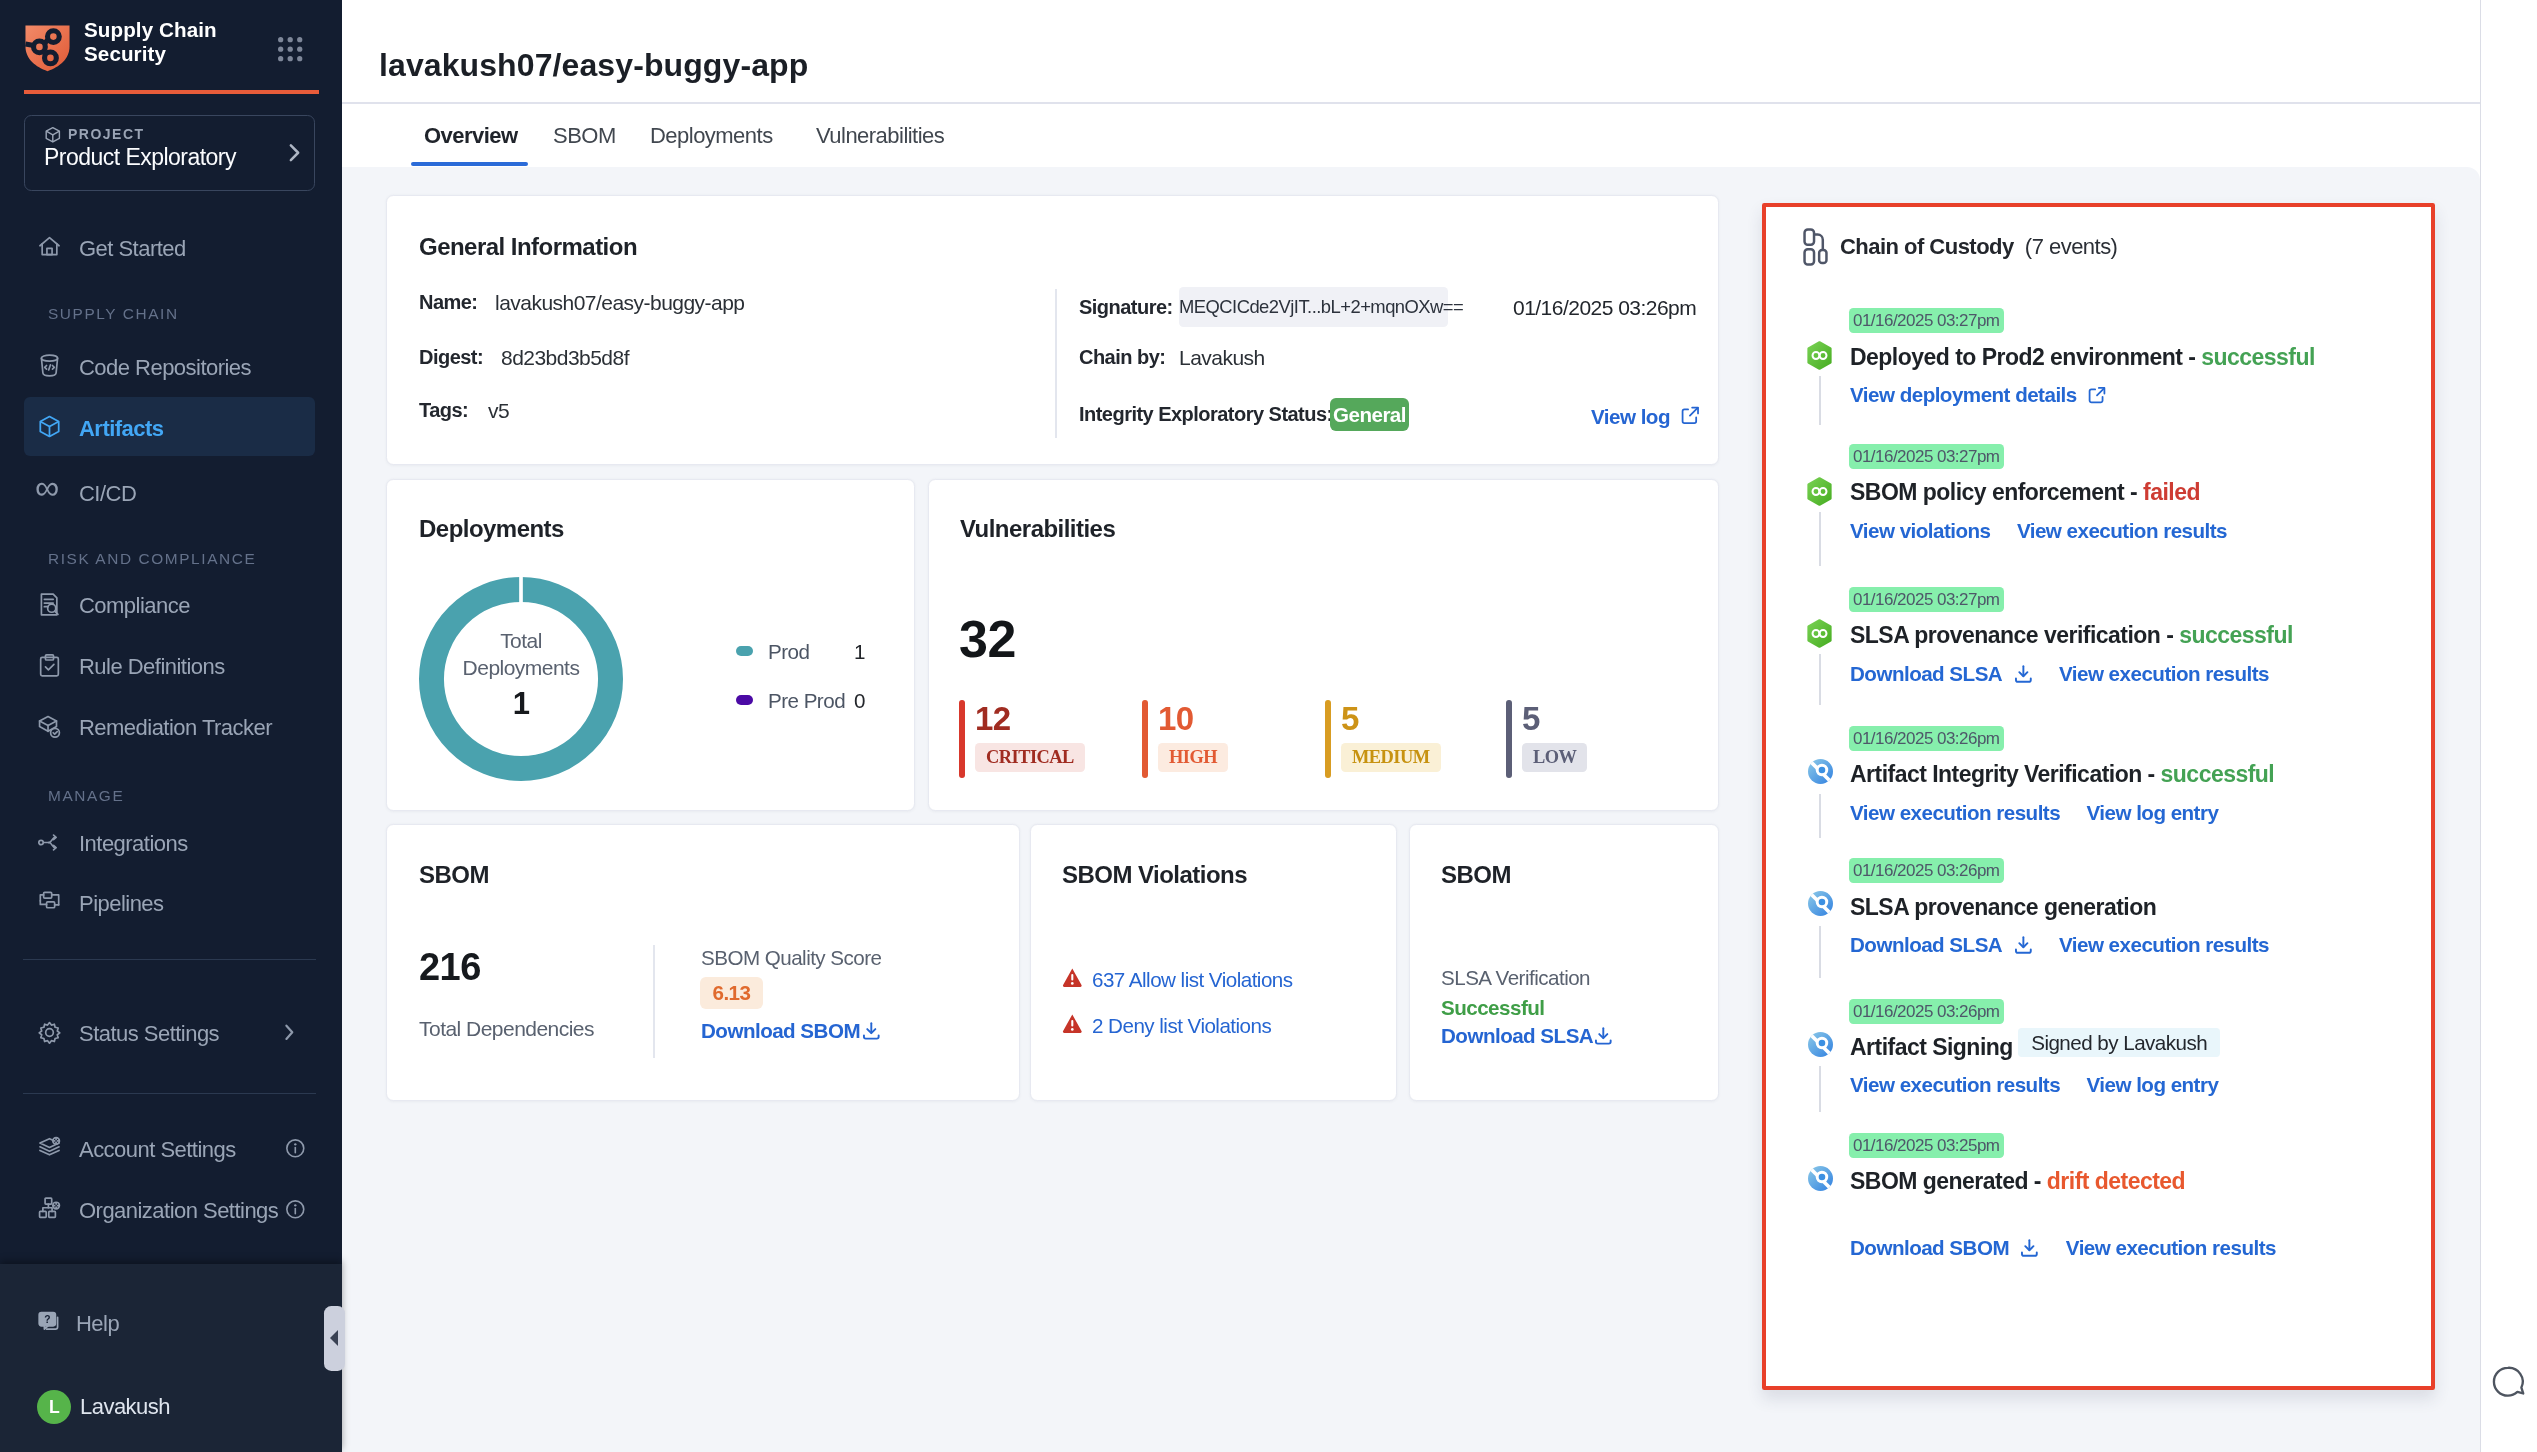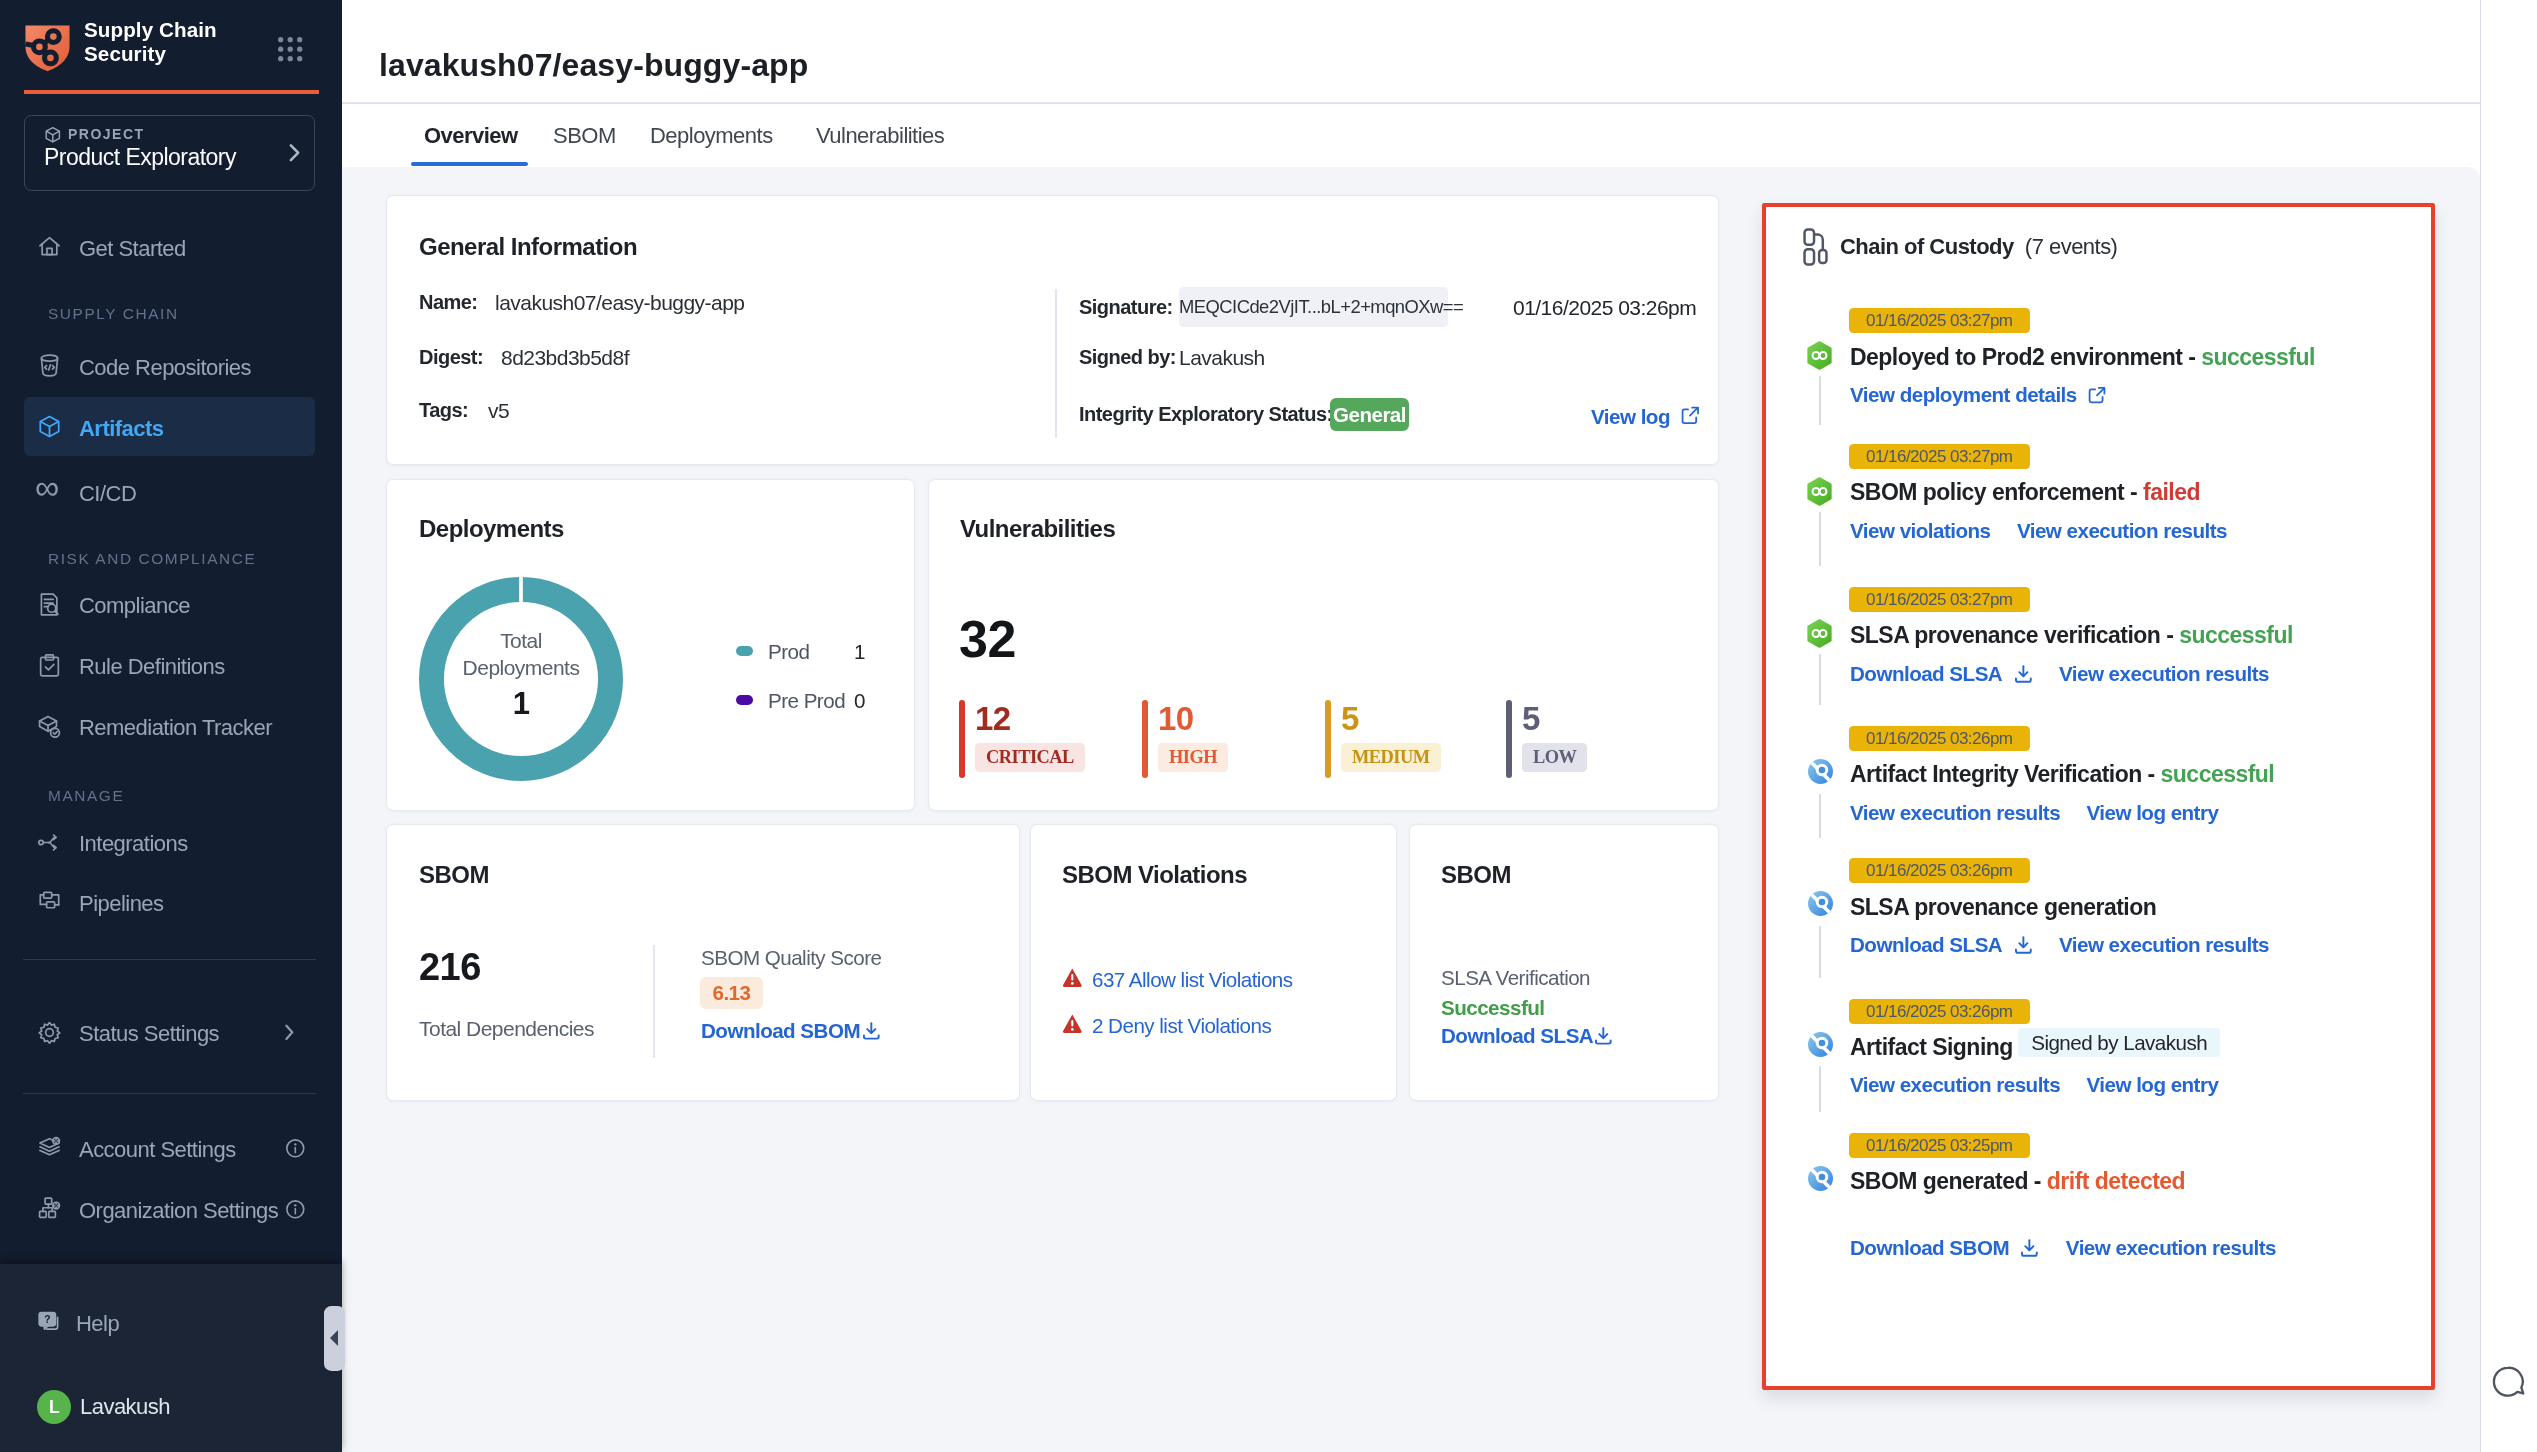--- a/index.html
+++ b/index.html
@@ -38,21 +38,21 @@
 .val { color:#2b3036; font-size:21px; }
 .grey { color:#59616f; }
 .link { color:#2565d2; font-weight:bold; }
 .rowline { position:absolute; white-space:nowrap; }
 
 
 #rightstrip { position:absolute; left:2480px; top:0; width:57px; height:1452px; background:#fff; border-left:1.5px solid #dbdde6; }
 
 
 #chainbox { position:absolute; left:1762px; top:203px; width:673px; height:1187px; background:#fff; border:4.4px solid #e8402a; border-radius:2.2px; box-shadow:0 8.8px 16px rgba(40,50,80,.12); z-index:3; }
-.datepill { position:absolute; left:1849px; height:25px; background:#eab308; border-radius:4.4px; color:#4e5769; font-size:17px; line-height:25px; padding:0 17px; z-index:4; white-space:nowrap; }
+.datepill { position:absolute; left:1849px; height:25px; background:#86efac; border-radius:4.4px; color:#4e5769; font-size:17px; line-height:25px; padding:0 4px; z-index:4; white-space:nowrap; }
 .evtitle { position:absolute; left:1850px; font-size:23px; font-weight:600; color:#1e2227; z-index:4; white-space:nowrap; }
 .evlinks { position:absolute; left:1850px; font-size:20.6px; font-weight:600; color:#2467d3; z-index:4; white-space:nowrap; }
 .evlinks .gap { display:inline-block; width:26.4px; }
 .evicon { position:absolute; z-index:4; }
 .tseg { position:absolute; left:1819px; width:1.5px; background:#d9dce4; z-index:3; }
 .ok { color:#44a254; }
 .bad { color:#ce3c33; }
 .drift { color:#e8582e; }
 .dash { color:#1e2227; font-weight:600; }
 .vstat { position:absolute; top:700px; height:78px; }
@@ -77,21 +77,21 @@
 <div class="rowline lbl" style="left:419px;top:291px">Name:</div>
 <div class="rowline val" style="left:495px;top:291px">lavakush07/easy-buggy-app</div>
 <div class="rowline lbl" style="left:419px;top:346px">Digest:</div>
 <div class="rowline val" style="left:501px;top:346px">8d23bd3b5d8f</div>
 <div class="rowline lbl" style="left:419px;top:399px">Tags:</div>
 <div class="rowline val" style="left:488px;top:399px">v5</div>
 <div class="abs" style="left:1055px;top:289px;width:1.5px;height:149px;background:#e3e6ee"></div>
 <div class="rowline lbl" style="left:1079px;top:296px">Signature:</div>
 <div class="abs" style="left:1179px;top:287px;width:269px;height:40px;background:#f0f1f6;border-radius:4.4px;font-size:18.4px;color:#2c323c;line-height:40px;text-align:center;white-space:nowrap">MEQCICde2VjIT...bL+2+mqnOXw==</div>
 <div class="rowline val" style="left:1513px;top:296px;width:173px;color:#22262c">01/16/2025 03:26pm</div>
-<div class="rowline lbl" style="left:1079px;top:346px">Signed by:</div>
+<div class="rowline lbl" style="left:1079px;top:346px">Chain by:</div>
 <div class="rowline val" style="left:1179px;top:346px">Lavakush</div>
 <div class="rowline lbl" style="left:1079px;top:403px">Integrity Exploratory Status:</div>
 <div class="abs" style="left:1330px;top:398px;width:79px;height:33px;background:#55a85b;border-radius:5.9px;color:#fff;font-size:20.6px;font-weight:bold;text-align:center;line-height:33px">General</div>
 <div class="rowline link" style="left:1591px;top:405px;font-size:20.6px">View log</div>
 <svg class="abs" style="left:1680px;top:405px" width="20.6" height="20.6" viewBox="0 0 28 28" fill="none" stroke="#2565d2" stroke-width="2.4" stroke-linecap="round" stroke-linejoin="round">
     <path d="M11 6 H6 a2.5 2.5 0 0 0 -2.5 2.5 V22 a2.5 2.5 0 0 0 2.5 2.5 H19.5 a2.5 2.5 0 0 0 2.5 -2.5 V17"></path>
     <path d="M16.5 3.5 H24.5 V11.5"></path>
     <path d="M24 4 L13.5 14.5"></path>
   </svg>
 

